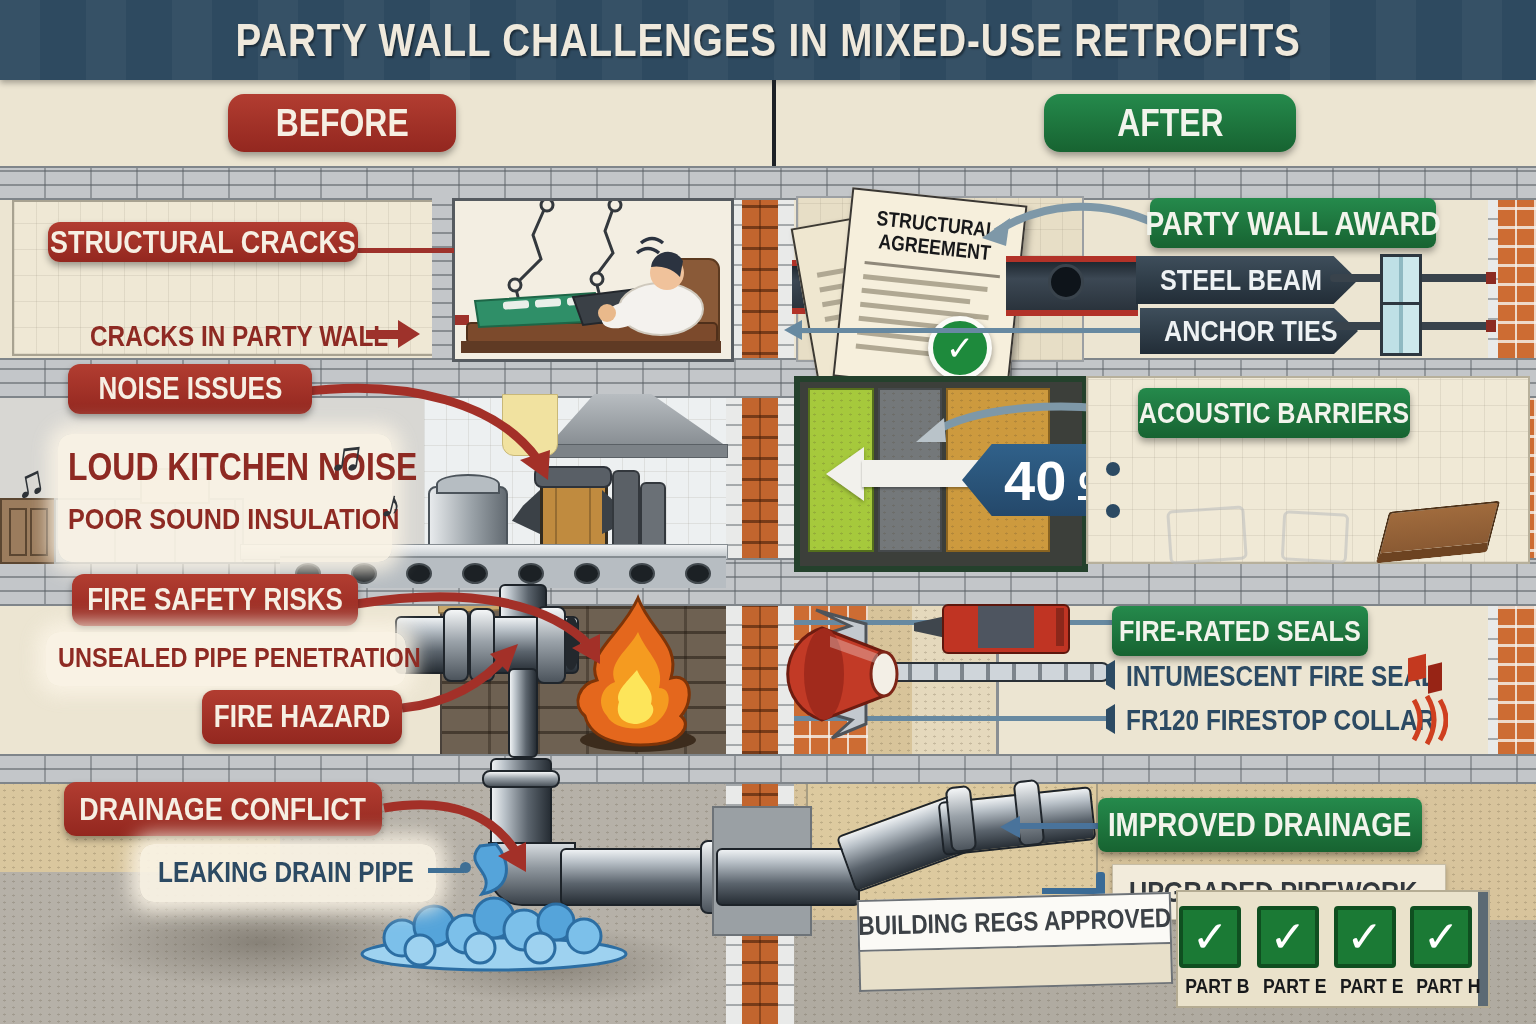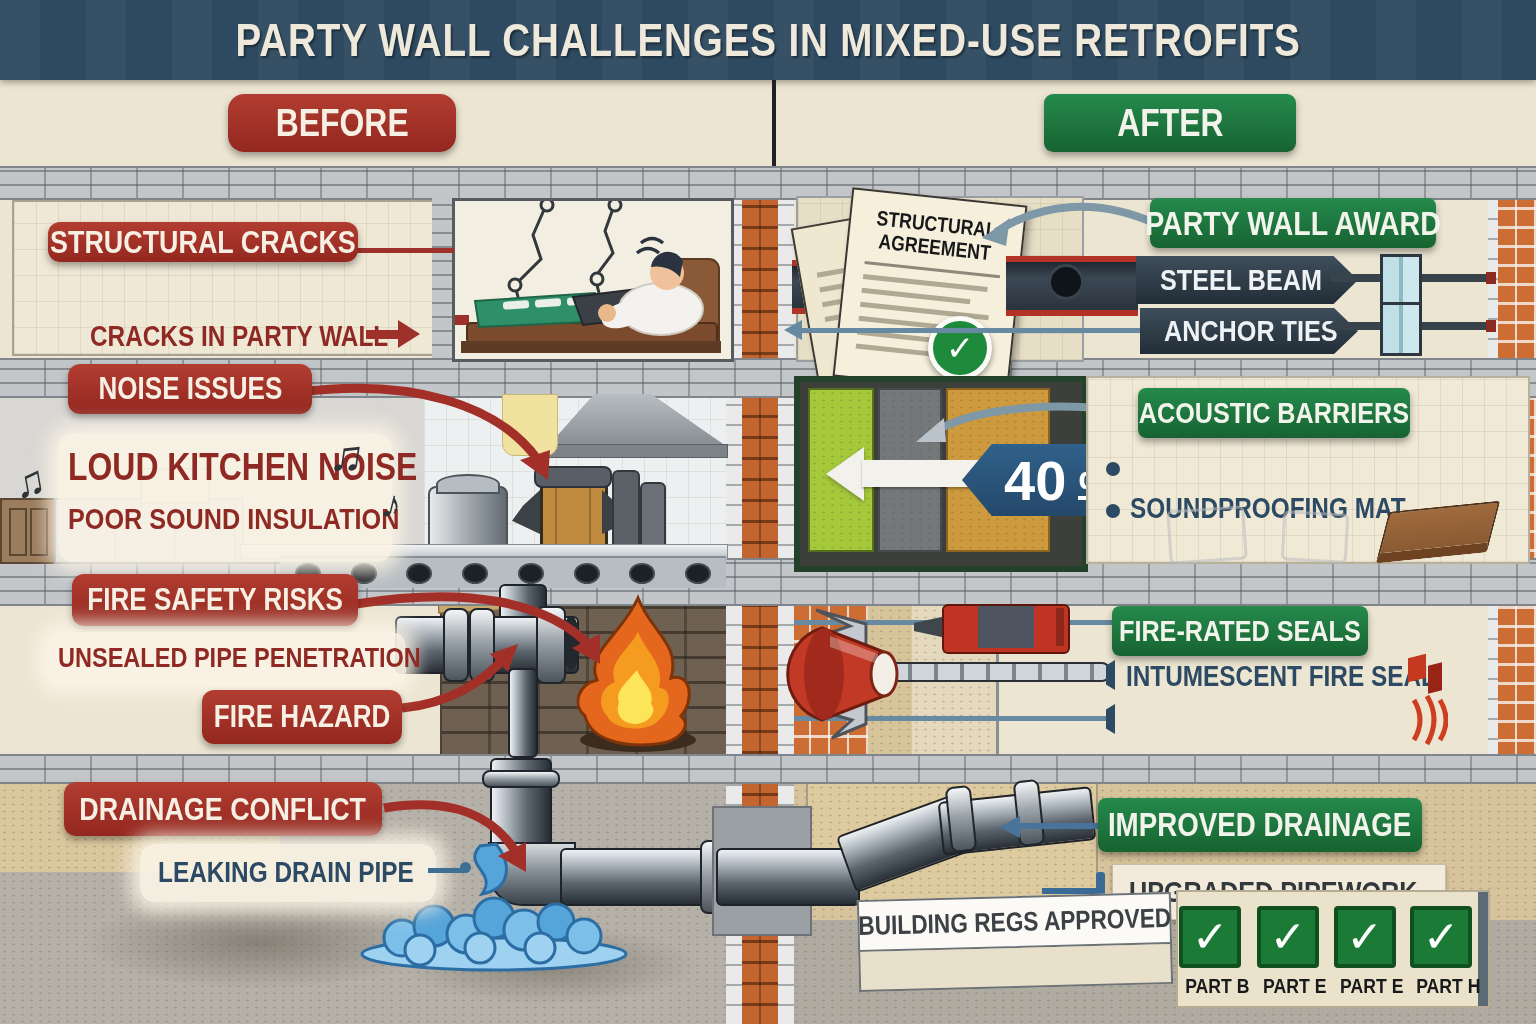--- a/index.html
+++ b/index.html
@@ -252,23 +252,20 @@
   <svg class="abs" style="left:906px;top:398px;" width="240" height="50" viewBox="0 0 240 50">
     <path d="M236,16 C160,2 70,8 28,34" stroke="#7e98a8" stroke-width="8" fill="none"></path>
     <polygon points="10,44 38,20 40,44" fill="#b9c3c9"></polygon>
   </svg>
   <div class="abs tile" style="left:1086px;top:376px;width:440px;height:184px;background-color:#f0e9d6;border:2px solid #b7b09b;"></div>
   <div class="abs badge-green" style="left:1138px;top:388px;width:272px;height:50px;font-size:30px;">
     <span class="cond">ACOUSTIC BARRIERS</span>
   </div>
   <div class="abs dot" style="left:1106px;top:462px;width:14px;height:14px;"></div>
   <div class="abs dot" style="left:1106px;top:504px;width:14px;height:14px;"></div>
-  <div class="abs" style="left:1130px;top:492px;font-size:29px;">
-    <span class="condL navy">SOUNDPROOFING MAT</span>
-  </div>
   <div class="abs" style="left:1168px;top:508px;width:72px;height:48px;border:3px solid #b9bcbe;border-radius:6px;opacity:.55;transform:rotate(-4deg);"></div>
   <div class="abs" style="left:1282px;top:512px;width:60px;height:44px;border:3px solid #b9bcbe;border-radius:6px;opacity:.55;transform:rotate(3deg);"></div>
   <div class="abs" style="left:1384px;top:506px;width:104px;height:40px;background:linear-gradient(#a06b3d,#8a5a33);border:2px solid #4f331a;border-bottom:10px solid #6d4321;transform:skewX(-20deg) rotate(-6deg);border-radius:4px;"></div>
 
   <svg class="abs" style="left:562px;top:592px;" width="152" height="160" viewBox="0 0 152 160">
     <ellipse cx="76" cy="148" rx="58" ry="12" fill="#3c2c1d"></ellipse>
     <path d="M76,6 C89,40 119,52 109,86 C129,80 133,108 119,124 C131,134 117,150 95,152 C61,156 29,148 23,124 C9,112 17,92 35,88 C23,60 59,44 76,6 Z" fill="#e4671d" stroke="#7e3408" stroke-width="3"></path>
     <path d="M76,40 C85,62 103,72 97,96 C111,96 109,118 97,128 C87,140 53,140 45,124 C33,110 41,94 53,90 C45,70 67,58 76,40 Z" fill="#f59b20"></path>
     <path d="M75,78 C81,92 93,98 89,112 C95,118 89,130 75,132 C59,132 53,122 57,110 C53,100 63,92 75,78 Z" fill="#fde55a"></path>
   </svg>
@@ -324,20 +321,23 @@
   <div class="abs badge-green" style="left:1112px;top:606px;width:256px;height:50px;font-size:30px;">
     <span class="cond">FIRE-RATED SEALS</span>
   </div>
   <div class="abs" style="left:1106px;top:660px;width:9px;height:30px;background:#2c4a63;clip-path:polygon(100% 0,100% 100%,0 82%,0 18%);"></div>
   <div class="abs" style="left:1126px;top:660px;font-size:29px;">
     <span class="condL navy">INTUMESCENT FIRE SEAL</span>
   </div>
   <div class="abs" style="left:1408px;top:656px;width:18px;height:24px;background:#c4391f;transform:skewY(-14deg);"></div>
   <div class="abs" style="left:1428px;top:664px;width:14px;height:28px;background:#972415;transform:skewY(-14deg);"></div>
   <div class="abs" style="left:1106px;top:704px;width:9px;height:30px;background:#2c4a63;clip-path:polygon(100% 0,100% 100%,0 82%,0 18%);"></div>
+  <div class="abs" style="left:1126px;top:704px;font-size:29px;">
+    <span class="condL navy">FR120 FIRESTOP COLLAR</span>
+  </div>
   <svg class="abs" style="left:1406px;top:694px;" width="42" height="52" viewBox="0 0 42 52">
     <path d="M8,6 q12,20 0,40" stroke="#cf3f1f" stroke-width="5" fill="none"></path>
     <path d="M21,2 q14,23 0,48" stroke="#cf3f1f" stroke-width="5" fill="none"></path>
     <path d="M34,6 q12,20 0,40" stroke="#cf3f1f" stroke-width="5" fill="none"></path>
   </svg>
 
   <div class="abs pipeV" style="left:490px;top:758px;width:58px;height:104px;"></div>
   <div class="abs flange" style="left:482px;top:770px;width:74px;height:14px;"></div>
   <div class="abs" style="left:488px;top:842px;width:84px;height:60px;background:linear-gradient(180deg,#d6dbdf 0%,#8f979e 40%,#3a424a 100%);border:2px solid #1d2329;border-radius:0 0 0 34px;"></div>
   <div class="abs pipeH" style="left:560px;top:848px;width:170px;height:54px;"></div>
@@ -425,17 +425,17 @@
     </div>
   </div>
 
   <div class="abs" style="left:0;top:0;width:1536px;height:80px;background:#2e4a60;background-image:repeating-linear-gradient(90deg,rgba(255,255,255,.04) 0 40px,transparent 40px 86px);display:flex;align-items:center;justify-content:center;box-shadow:0 3px 6px rgba(0,0,0,.3);">
     <span class="cond" style="color:#efe9dc;font-size:46px;font-weight:bold;letter-spacing:1px;text-shadow:2px 2px 2px rgba(0,0,0,.4);">PARTY WALL CHALLENGES IN MIXED-USE RETROFITS</span>
   </div>
   <div class="abs" style="left:772px;top:80px;width:4px;height:86px;background:#1d2126;"></div>
   <div class="abs badge-red" style="left:228px;top:94px;width:228px;height:58px;font-size:38px;border-radius:16px;">
     <span class="cond">BEFORE</span>
   </div>
-  <div class="abs badge-green" style="left:1044px;top:94px;width:252px;height:58px;font-size:38px;border-radius:9px;">
+  <div class="abs badge-green" style="left:1044px;top:94px;width:252px;height:58px;font-size:38px;border-radius:16px;">
     <span class="cond">AFTER</span>
   </div>
 
 </div>
 
 </body></html>

